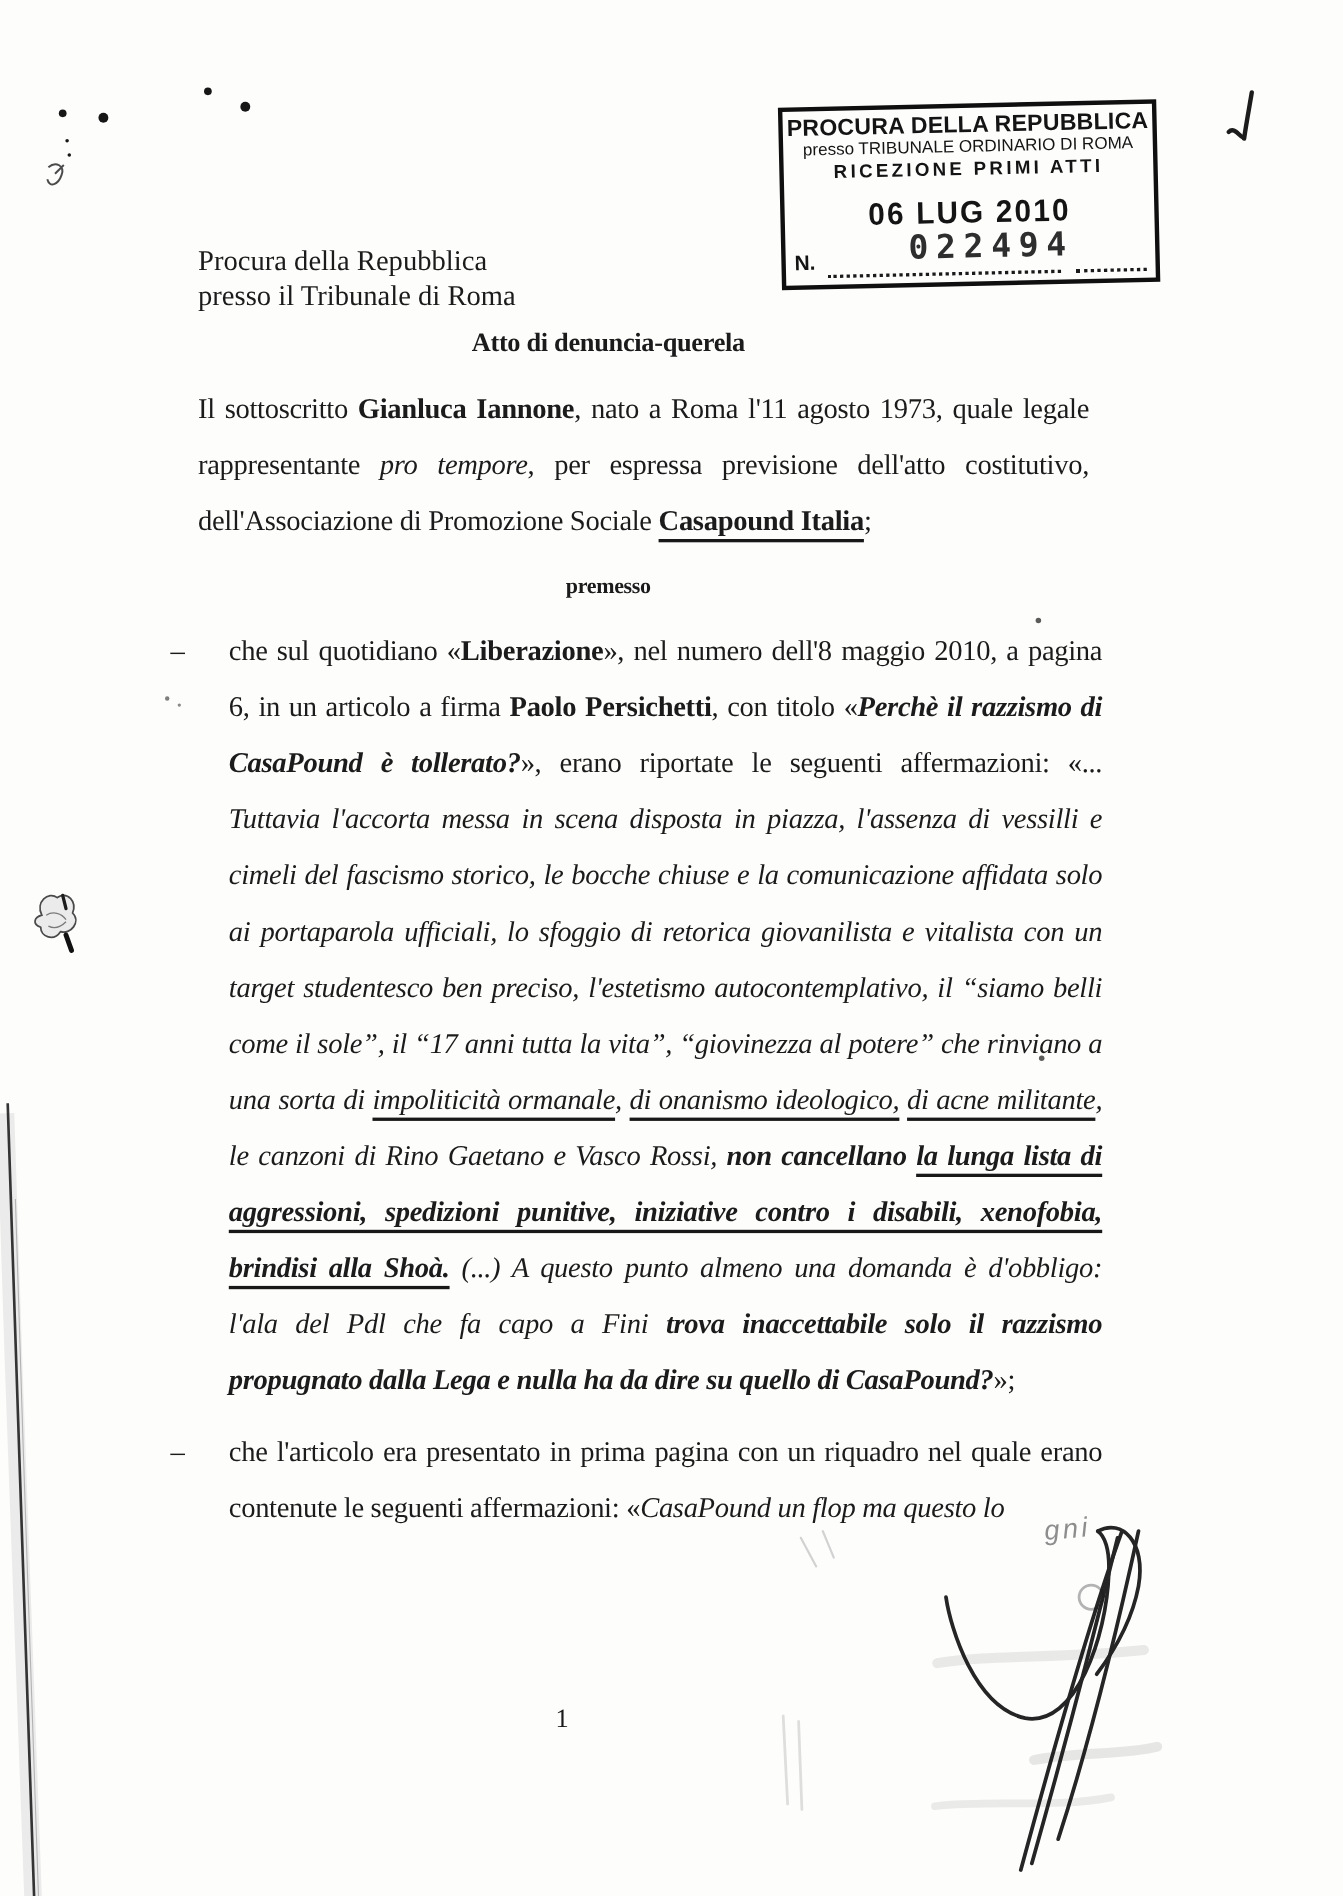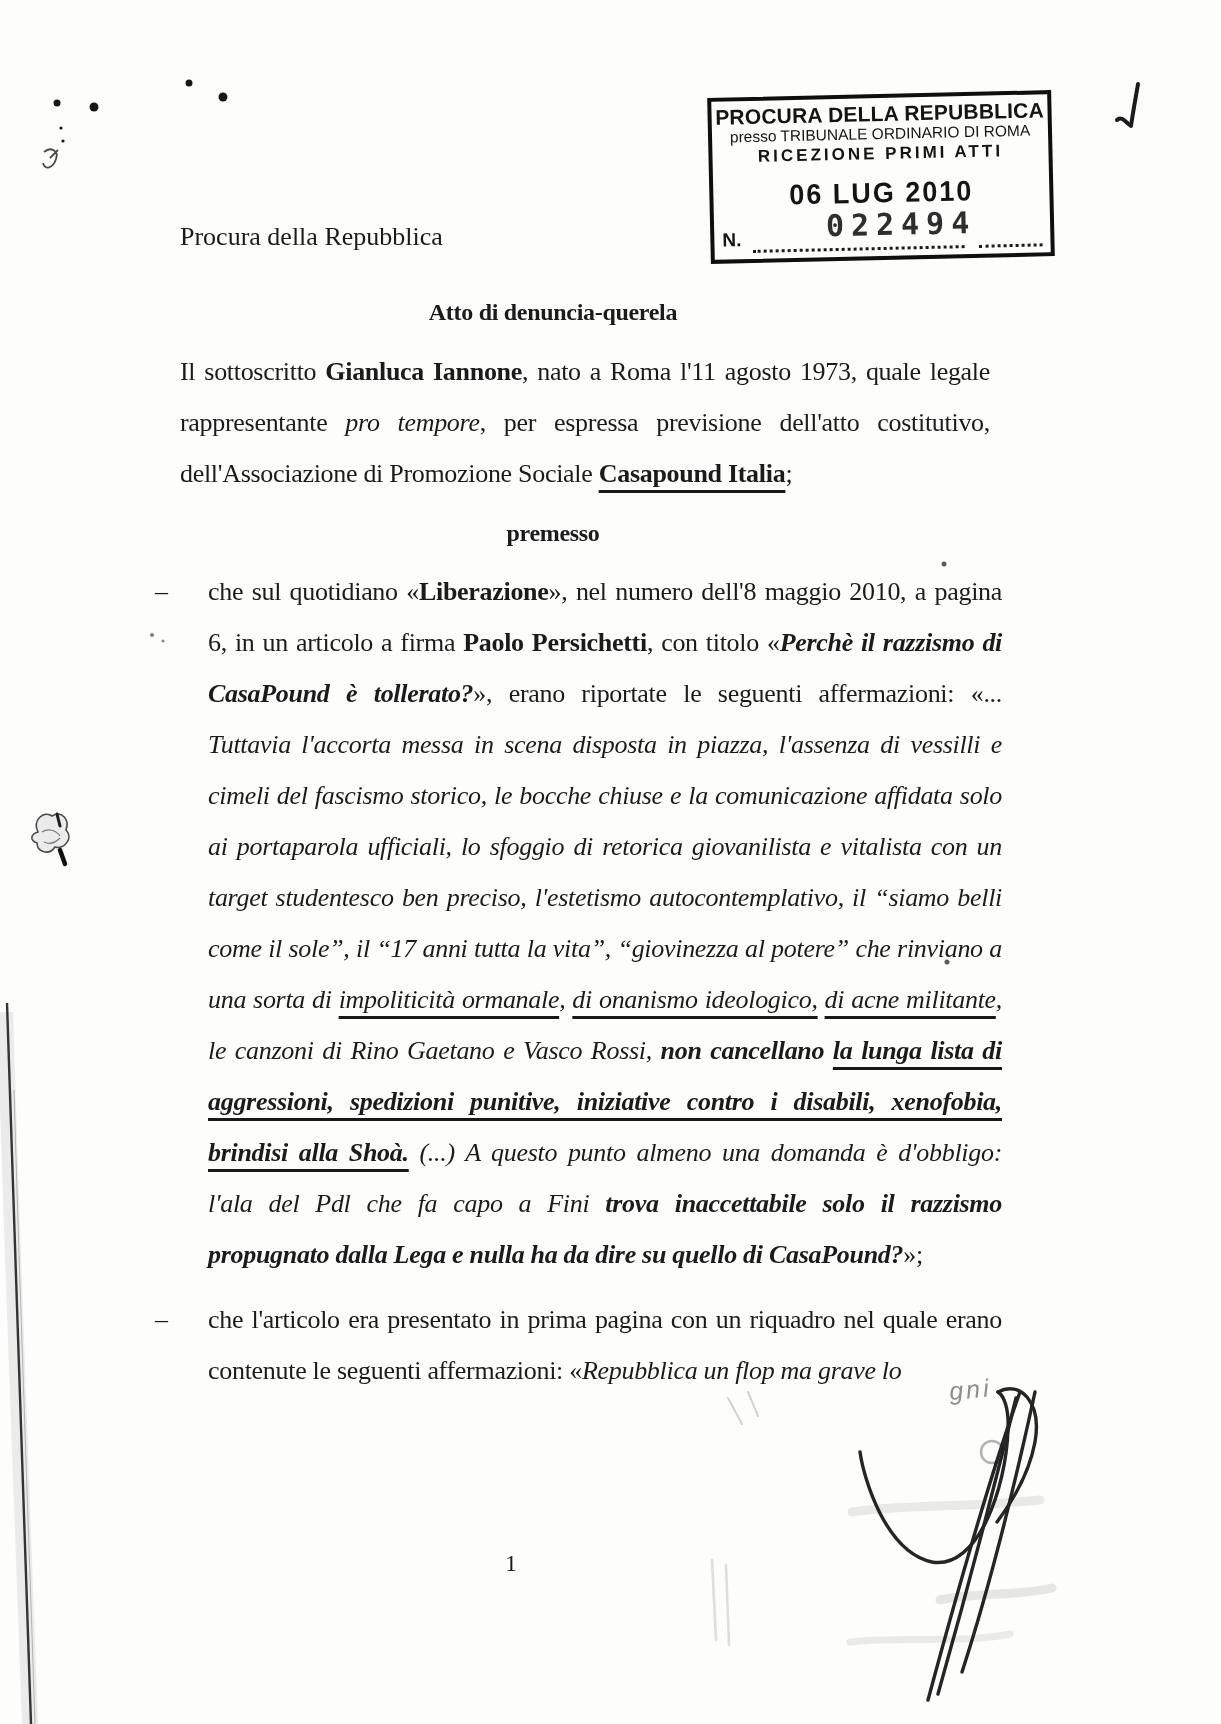--- a/index.html
+++ b/index.html
@@ -25,21 +25,21 @@
   .stamp-num { position:absolute; left:38px; right:0; bottom:8px; text-align:center;
     font-family:"DejaVu Sans Mono", monospace; font-weight:700; font-size:30px; letter-spacing:7px; color:#2e2e2e; }
   .dot1 { position:absolute; left:30px; bottom:0; width:212px; border-top:3.5px dotted #1a1a1a; }
   .dot2 { position:absolute; left:256px; bottom:0; width:64px; border-top:3.5px dotted #1a1a1a; }
 
   
   .recipient { position:absolute; left:180px; top:221px; font-size:26px; line-height:32px; }
   .content { position:absolute; left:180px; top:292px; width:822px; font-size:26px; line-height:51px; letter-spacing:-0.3px; }
   .doc-title { font-weight:700; font-size:24px; text-align:center; margin:0 76px 0 0; line-height:40px; }
   .intro { margin:14px 12px 0 0; text-align:justify; }
-  .premesso { font-weight:700; font-size:24px; text-align:center; margin:11px 76px 0 0; line-height:46px; }
+  .premesso { font-weight:700; font-size:20px; text-align:center; margin:11px 76px 0 0; line-height:46px; }
   ul.clist { list-style:none; margin:10px 0 0 0; padding:0 0 0 28px; }
   ul.clist li { position:relative; text-align:justify; }
   ul.clist li + li { margin-top:14px; }
   .marker { position:absolute; left:-53px; top:0; }
   .b { font-weight:700; }
   .i { font-style:italic; }
   .penu { text-decoration:underline; text-decoration-thickness:3px; text-underline-offset:8px; text-decoration-color:#181818; }
   .pageno { position:absolute; left:505px; top:1550px; font-size:24px; }
 
   svg.overlay { position:absolute; inset:0; pointer-events:none; }
@@ -57,34 +57,35 @@
     <div class="stamp-nrow">
       <span class="stamp-n">N.</span>
       <span class="stamp-num">022494</span>
       <span class="dot1"></span>
       <span class="dot2"></span>
     </div>
   </div>
 
   <div class="recipient">
     <div>Procura della Repubblica</div>
+    <div>presso il Tribunale di Roma</div>
   </div>
 
   <div class="content">
     <h1 class="doc-title">Atto di denuncia-querela</h1>
     <p class="intro"><span>Il sottoscritto </span><span class="b">Gianluca Iannone</span><span>, nato a Roma l'11 agosto 1973, quale legale rappresentante </span><span class="i">pro tempore</span><span>, per espressa previsione dell'atto costitutivo, dell'Associazione di Promozione Sociale </span><span class="b penu">Casapound Italia</span><span>;</span></p>
     <h2 class="premesso">premesso</h2>
     <ul class="clist">
       <li>
         <span class="marker">–</span>
         <div><span>che sul quotidiano «</span><span class="b">Liberazione</span><span>», nel numero dell'8 maggio 2010, a pagina 6, in un articolo a firma </span><span class="b">Paolo Persichetti</span><span>, con titolo «</span><span class="b i">Perchè il razzismo di CasaPound è tollerato?</span><span>», erano riportate le seguenti affermazioni: «... </span><span class="i">Tuttavia l'accorta messa in scena disposta in piazza, l'assenza di vessilli e cimeli del fascismo storico, le bocche chiuse e la comunicazione affidata solo ai portaparola ufficiali, lo sfoggio di retorica giovanilista e vitalista con un target studentesco ben preciso, l'estetismo autocontemplativo, il “siamo belli come il sole”, il “17 anni tutta la vita”, “giovinezza al potere” che rinviano a una sorta di </span><span class="i penu">impoliticità ormanale</span><span class="i">, </span><span class="i penu">di onanismo ideologico,</span><span class="i"> </span><span class="i penu">di acne militante</span><span class="i">, le canzoni di Rino Gaetano e Vasco Rossi, </span><span class="b i">non cancellano </span><span class="b i penu">la lunga lista di aggressioni, spedizioni punitive, iniziative contro i disabili, xenofobia, brindisi alla Shoà.</span><span class="i"> </span><span class="i">(...) A questo punto almeno una domanda è d'obbligo: l'ala del Pdl che fa capo a Fini </span><span class="b i">trova inaccettabile solo il razzismo propugnato dalla Lega e nulla ha da dire su quello di CasaPound?</span><span>»;</span></div>
       </li>
       <li>
         <span class="marker">–</span>
-        <div><span>che l'articolo era presentato in prima pagina con un riquadro nel quale erano contenute le seguenti affermazioni: «</span><span class="i">Repubblica un flop ma grave lo</span></div>
+        <div><span>che l'articolo era presentato in prima pagina con un riquadro nel quale erano contenute le seguenti affermazioni: «</span><span class="i">CasaPound un flop ma questo lo</span></div>
       </li>
     </ul>
   </div>
 
   <div class="pageno">1</div>
 
   <svg class="overlay" width="1221" height="1724" viewBox="0 0 1221 1724">
 
     <g stroke="#1c1c1c" stroke-width="4" stroke-linecap="round" fill="none">
       <path d="M 1138 84 C 1136 96, 1133 112, 1131 126"></path>

